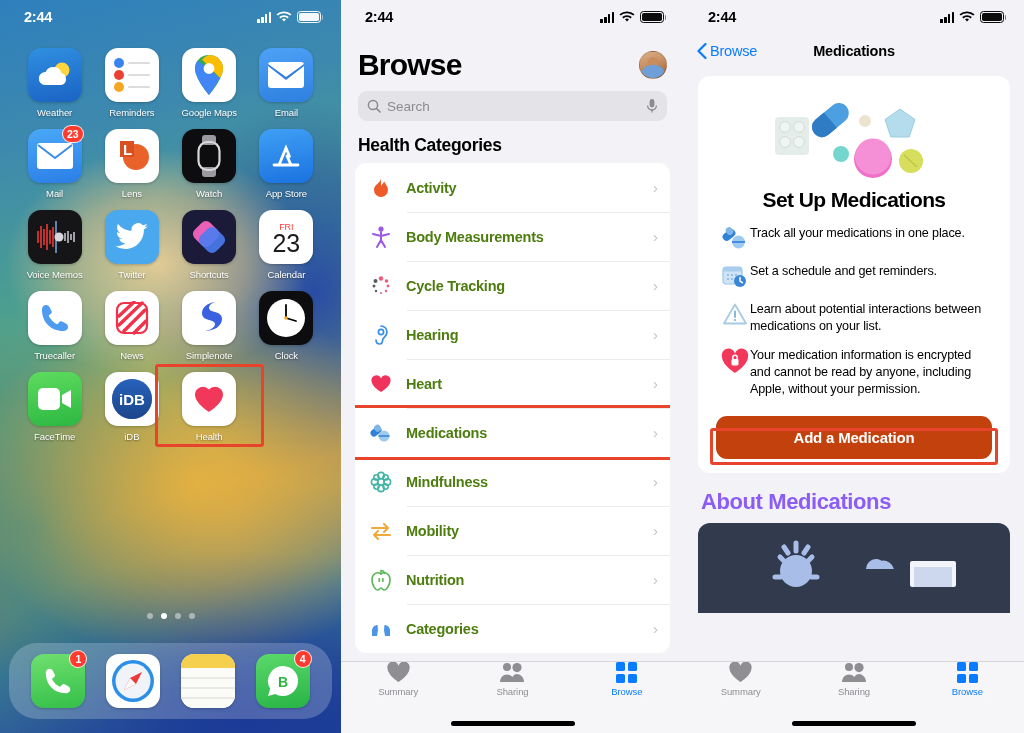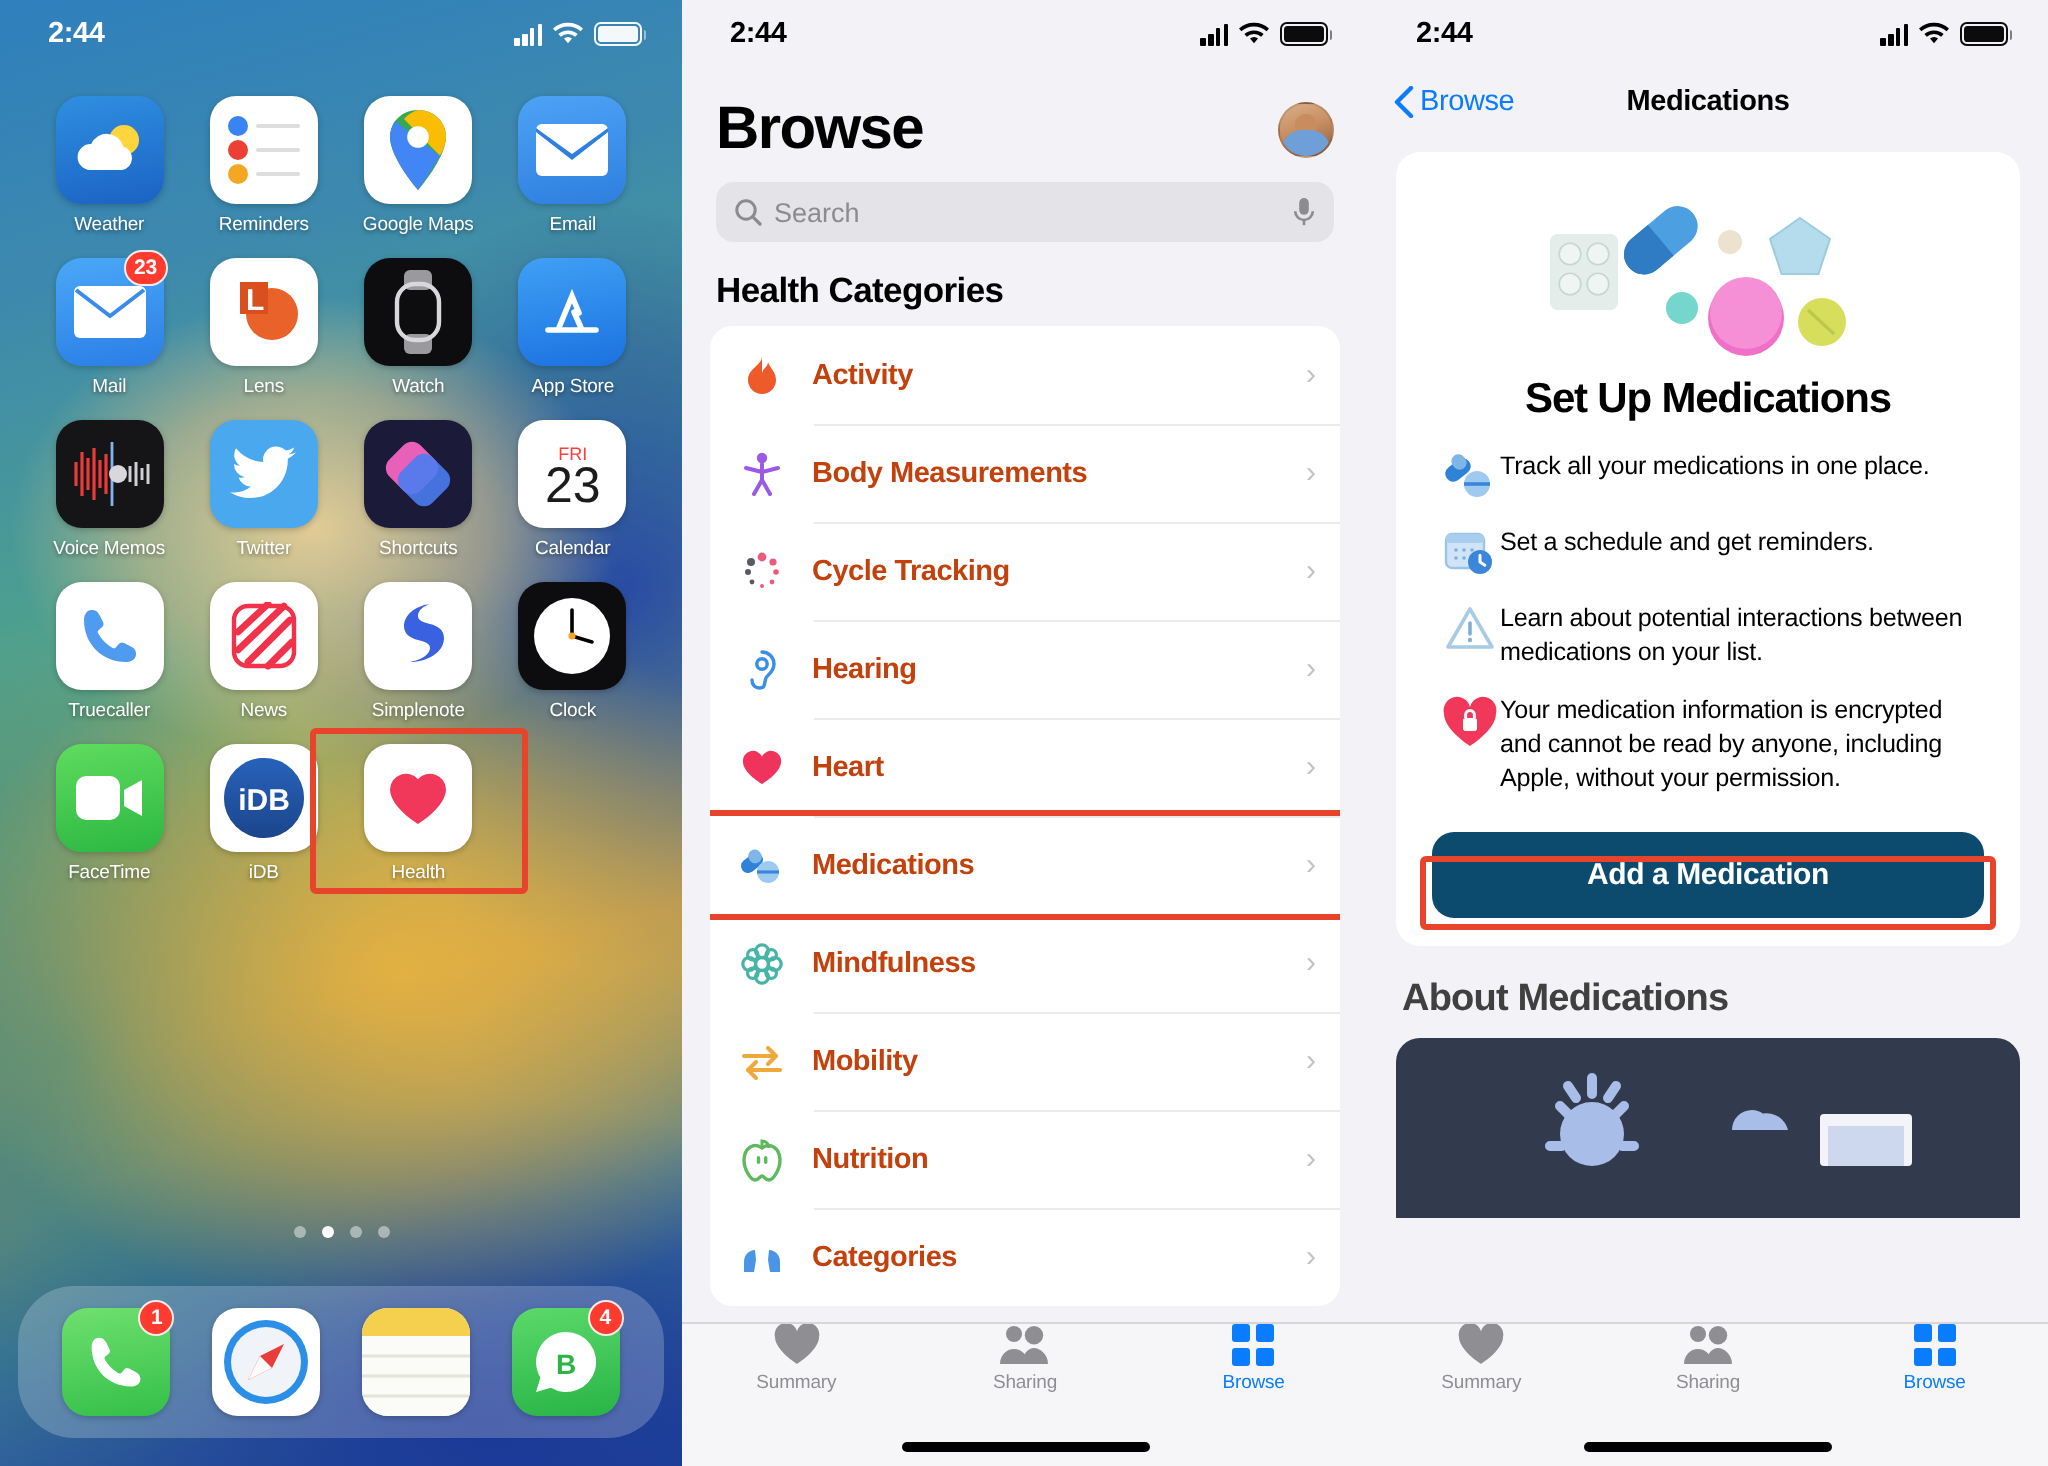--- a/index.html
+++ b/index.html
@@ -122,21 +122,21 @@
   .search-ph { color:#8b8b90; font-size:13.5px; flex:1; }
   .sec-title { font-size: 17.5px; font-weight: bold; color:#000; margin: 14px 17px 7px 17px; letter-spacing:-0.3px;}
 
   .card { margin: 0 14px; background:#fff; border-radius: 11px; overflow:hidden; }
   .row {
     display:flex; align-items:center; gap:13px; height: 49px; padding: 0 12px 0 14px; position:relative;
   }
   .row + .row::before {
     content:""; position:absolute; left:52px; right:0; top:0; height:1px; background:#eceaec;
   }
-  .row-label { flex:1; font-size:14.5px; font-weight:bold; color:#c2410c; letter-spacing:-0.25px;}
+  .row-label { flex:1; font-size:14.5px; font-weight:bold; color:#4d7c0f; letter-spacing:-0.25px;}
   .chev { color:#c3c3c7; font-size: 15px; font-weight:300; }
   .row-ico { width: 24px; display:flex; justify-content:center; align-items:center; }
 
   
   .tabbar {
     position:absolute; left:0; right:0; bottom:0; height: 72px;
     background: rgba(246,246,248,.92);
     backdrop-filter: blur(18px);
     border-top: .5px solid rgba(0,0,0,.13);
     display:flex; align-items:flex-start; justify-content:space-around;
@@ -162,25 +162,25 @@
   .meds-card {
     margin: 8px 14px 0 14px; background:#fff; border-radius: 12px;
     padding: 16px 0 14px 0;
   }
   .hero { height: 92px; display:flex; align-items:center; justify-content:center; position:relative;}
   .setup-title { text-align:center; font-size: 21px; font-weight:bold; color:#000; letter-spacing:-0.6px; margin-top:4px;}
   .feat { display:flex; align-items:flex-start; padding: 13px 20px 0 22px; }
   .feat-ico { width: 30px; flex:0 0 30px; display:flex; justify-content:center; padding-top:1px;}
   .feat-txt { font-size: 12.6px; line-height: 1.33; color:#000; letter-spacing:-0.15px;}
   .cta {
-    margin: 18px 18px 0 18px; height: 43px; border-radius: 11px; background:#0c4a6e;
+    margin: 18px 18px 0 18px; height: 43px; border-radius: 11px; background:#c2410c;
     color:#fff; font-size:15px; font-weight:bold; display:flex; align-items:center; justify-content:center;
     letter-spacing:-0.2px;
   }
-  .about-title { font-size: 19px; font-weight:bold; color:#404040; margin: 16px 17px 8px 17px; letter-spacing:-0.4px;}
+  .about-title { font-size: 22px; font-weight:bold; color:#8b5cf6; margin: 16px 17px 8px 17px; letter-spacing:-0.4px;}
   .about-card {
     margin: 0 14px; height: 90px; border-radius: 12px 12px 0 0;
     background:#323a4d; position:relative; overflow:hidden;
   }
 </style>
 </head>
 <body>
 
 <div class="shot">
 

